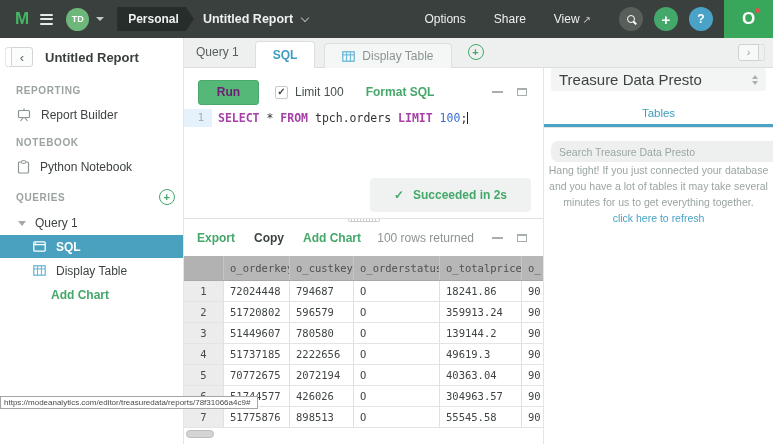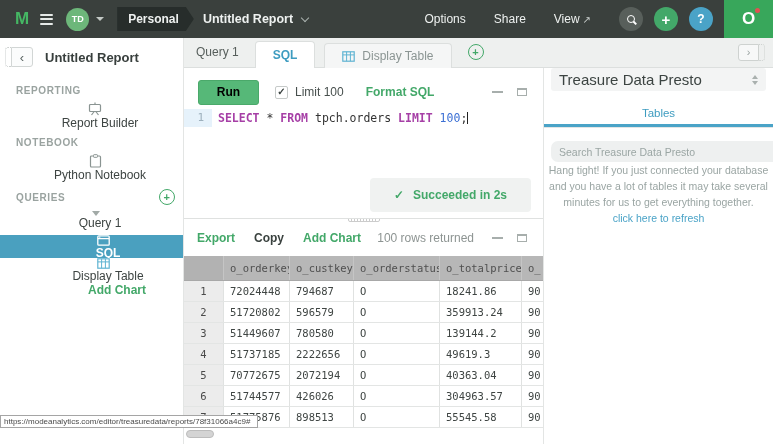--- a/index.html
+++ b/index.html
@@ -46,21 +46,21 @@
               line-height:1; cursor:pointer; }
   .sb-title { margin-left:12px; font-size:13px; font-weight:bold; color:#383f3d; }
   .sb-section { display:flex; align-items:center; padding:8px 8px 6px 16px; font-size:10px; font-weight:bold;
                 letter-spacing:.6px; color:#9aa3a0; }
   .sb-section.pad { padding-top:10px; }
   .sb-sec-sp { flex:1; }
   .plus-o { width:16px; height:16px; border:1.5px solid #43a869; border-radius:50%; color:#43a869;
             font-size:11px; font-weight:bold; display:flex; align-items:center; justify-content:center;
             cursor:pointer; line-height:1; }
   .sb-item { display:flex; align-items:center; height:25px; padding-left:17px; font-size:12px; color:#3d4442;
-             cursor:pointer;flex-direction:column; }
+             cursor:pointer; }
   .sb-item .ic { margin-right:10px; display:flex; }
   .tree-caret { width:0; height:0; border-top:5px solid #a2aaa7; border-left:4px solid transparent;
                 border-right:4px solid transparent; margin-right:9px; margin-left:1px; }
   .sb-item.q1 { height:24px; }
   .sb-item.sel { background:#4aa0bf; color:#fff; height:23px; padding-left:33px; font-weight:bold; }
   .sb-item.child { padding-left:33px; }
   .sb-item.addchart { padding-left:51px; color:#43a869; font-weight:bold; height:24px; }
 
   
   .tabbar { position:absolute; left:184px; top:38px; width:589px; height:30px; background:#eef0ef;
@@ -76,21 +76,21 @@
   .next-wrap { display:flex; margin:0 8px 6px 0; }
   .next-btn { width:21px; height:17px; border:1px solid #ced2d0; border-radius:3px 0 0 3px; background:#f7f8f8;
               color:#9aa3a1; display:flex; align-items:center; justify-content:center; font-size:11px;
               cursor:pointer; line-height:1; }
   .next-dots { width:6px; height:17px; border:1px dotted #ced2d0; border-left:none; border-radius:0 3px 3px 0; }
 
   
   .editor { position:absolute; left:184px; top:68px; width:359px; height:150px; background:#fff; }
   .ed-toolbar { display:flex; align-items:center; padding-top:11px; height:37px; }
   .run-btn { margin-left:14px; width:61px; height:25px; background:#56b878; border:1px solid #4aa96a;
-             border-radius:3px; color:#000000; font-size:12px; font-weight:bold; display:flex; align-items:center;
+             border-radius:3px; color:#701a75; font-size:12px; font-weight:bold; display:flex; align-items:center;
              justify-content:center; cursor:pointer; }
   .limit { display:flex; align-items:center; margin-left:16px; cursor:pointer; }
   .checkbox { width:13px; height:13px; border:1px solid #c6cac9; border-radius:2px; background:#fff;
               display:flex; align-items:center; justify-content:center; font-size:10px; font-weight:bold;
               color:#39413f; line-height:1; }
   .limit-label { margin-left:7px; font-size:12px; color:#474f4d; }
   .format-sql { margin-left:22px; font-size:12px; font-weight:bold; color:#43a869; cursor:pointer; }
   .win-icons { margin-left:auto; display:flex; align-items:center; gap:14px; margin-right:16px; }
   .min-ic { width:11px; height:2px; background:#a7aeac; cursor:pointer; }
   .max-ic { width:10px; height:8px; border:1px solid #a7aeac; border-top:2px solid #a7aeac; cursor:pointer; }
@@ -153,21 +153,21 @@
   .rsearch { display:block; margin:13px 7px 0; width:261px; height:21px; background:#eef0f0; border:none;
              border-radius:7px; padding:8px 8px; font-size:10.5px; color:#444;
              font-family:"Liberation Sans",sans-serif; outline:none; }
   .rsearch::placeholder { color:#9ba6a4; }
   .hang { text-align:center; font-size:10.5px; line-height:16px; color:#9aa5a3;
           white-space:nowrap; }
   .refresh { display:block; text-align:center; font-size:10.5px; color:#4aa3c7; margin-top:0; line-height:16px;
              cursor:pointer; text-decoration:none; }
 
   
-  .url-tip { position:absolute; left:0; top:415px; width:258px; height:13px; background:#fff;
+  .url-tip { position:absolute; left:0; top:396px; width:258px; height:13px; background:#fff;
              border:1px solid #a5a5a5; font-size:8px; color:#4a4a4a; line-height:11px; padding-left:3px;
              overflow:hidden; white-space:nowrap; z-index:60; }
 </style>
 </head>
 <body>
 
 <div class="app">
 
   <div class="topbar">
     <span class="logo">M</span>

